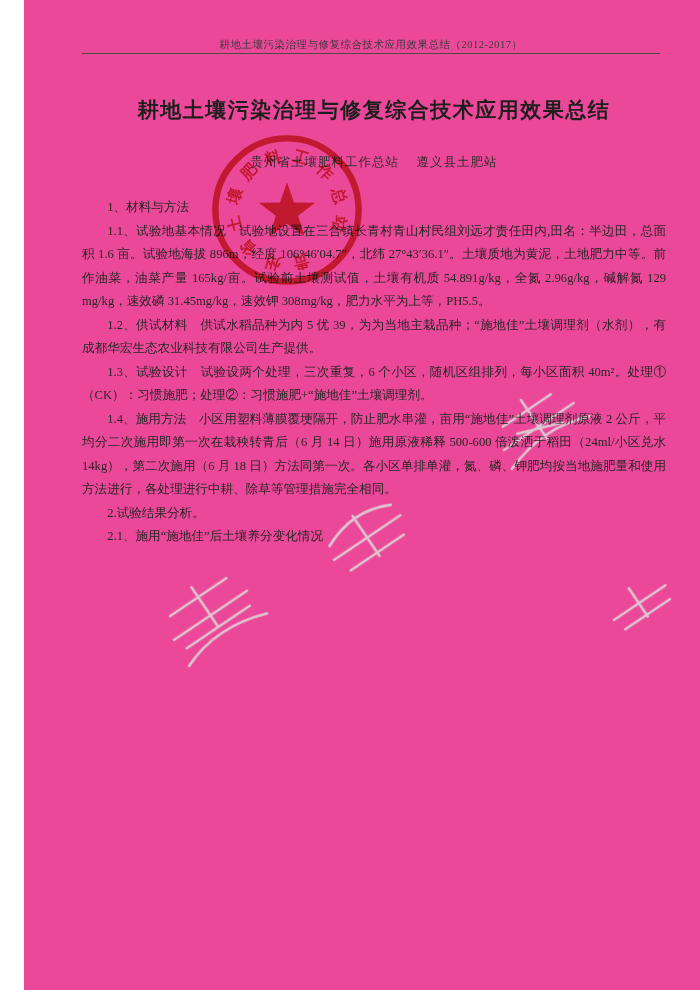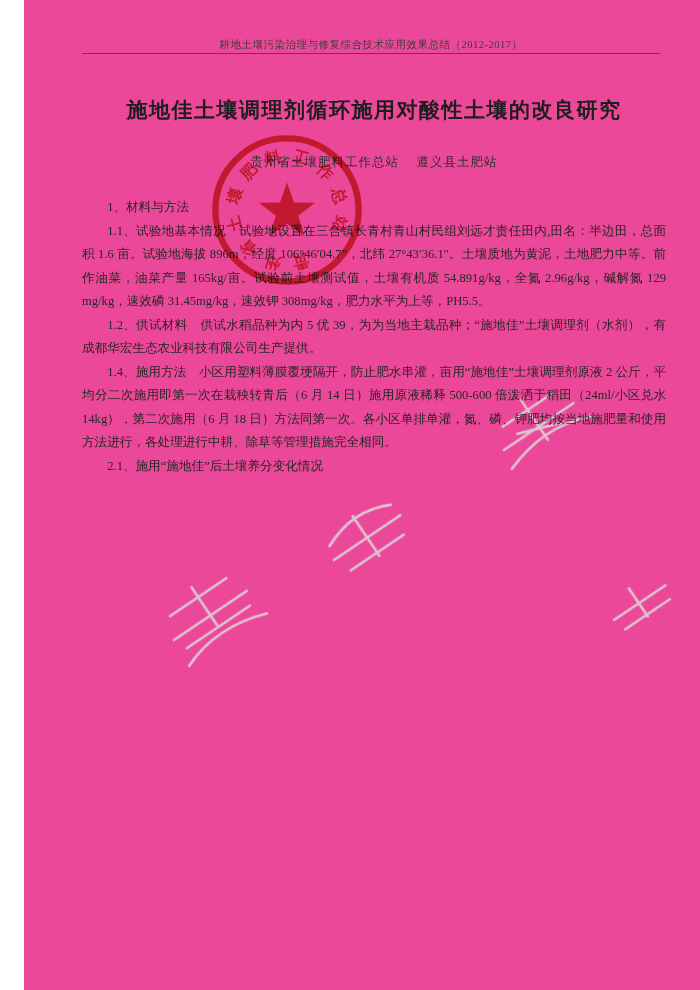--- a/index.html
+++ b/index.html
@@ -68,29 +68,31 @@
       </g>
       <g transform="translate(590,620) rotate(-34)">
         <path d="M0 0 L62 0 M30 -18 L30 16 M4 14 L58 14"></path>
       </g>
     </g>
   </svg>
 
   <div class="header-line">耕地土壤污染治理与修复综合技术应用效果总结（2012-2017）</div>
   <div class="header-rule"></div>
 
-  <div class="article-title">施地佳土壤调理剂循环施用对酸性土壤的改良研究</div>
+  <div class="article-title">耕地土壤污染治理与修复综合技术应用效果总结</div>
 
   <div class="byline">贵州省土壤肥料工作总站　 遵义县土肥站</div>
 
   <div class="body-text">
     <p class="heading">1、材料与方法</p>
     <p class="body">1.1、试验地基本情况　试验地设置在三合镇长青村青山村民组刘远才责任田内,田名：半边田，总面积 1.6 亩。试验地海拔 896m，经度 106°46′04.7″，北纬 27°43′36.1″。土壤质地为黄泥，土地肥力中等。前作油菜，油菜产量 165kg/亩。试验前土壤测试值，土壤有机质 54.891g/kg，全氮 2.96g/kg，碱解氮 129 mg/kg，速效磷 31.45mg/kg，速效钾 308mg/kg，肥力水平为上等，PH5.5。</p>
     <p class="body">1.2、供试材料　供试水稻品种为内 5 优 39，为为当地主栽品种；“施地佳”土壤调理剂（水剂），有成都华宏生态农业科技有限公司生产提供。</p>
+    <p class="body">1.3、试验设计　试验设两个处理，三次重复，6 个小区，随机区组排列，每小区面积 40m²。处理①（CK）：习惯施肥；处理②：习惯施肥+“施地佳”土壤调理剂。</p>
     <p class="body">1.4、施用方法　小区用塑料薄膜覆埂隔开，防止肥水串灌，亩用“施地佳”土壤调理剂原液 2 公斤，平均分二次施用即第一次在栽秧转青后（6 月 14 日）施用原液稀释 500-600 倍泼洒于稻田（24ml/小区兑水 14kg），第二次施用（6 月 18 日）方法同第一次。各小区单排单灌，氮、磷、钾肥均按当地施肥量和使用方法进行，各处理进行中耕、除草等管理措施完全相同。</p>
+    <p class="heading">2.试验结果分析。</p>
     <p class="body">2.1、施用“施地佳”后土壤养分变化情况</p>
   </div>
 
   <svg class="seal" viewBox="0 0 160 160" aria-hidden="true">
     <circle cx="80" cy="80" r="72.5" fill="none" stroke="#c8392b" stroke-width="6.5" opacity="0.92"></circle>
     <polygon fill="#c8392b" opacity="0.92" points="80,52 72.9,72.3 51.5,72.7 68.6,85.7 62.4,106.3 80,94 97.6,106.3 91.4,85.7 108.5,72.7 87.1,72.3"></polygon>
     <g fill="#c8392b" text-anchor="middle" opacity="0.92">
       <text transform="translate(94.2,133.1) rotate(165)" dominant-baseline="central">贵</text>
       <text transform="translate(65.8,133.1) rotate(-165)" dominant-baseline="central">州</text>
       <text transform="translate(41.1,118.9) rotate(-135)" dominant-baseline="central">省</text>

